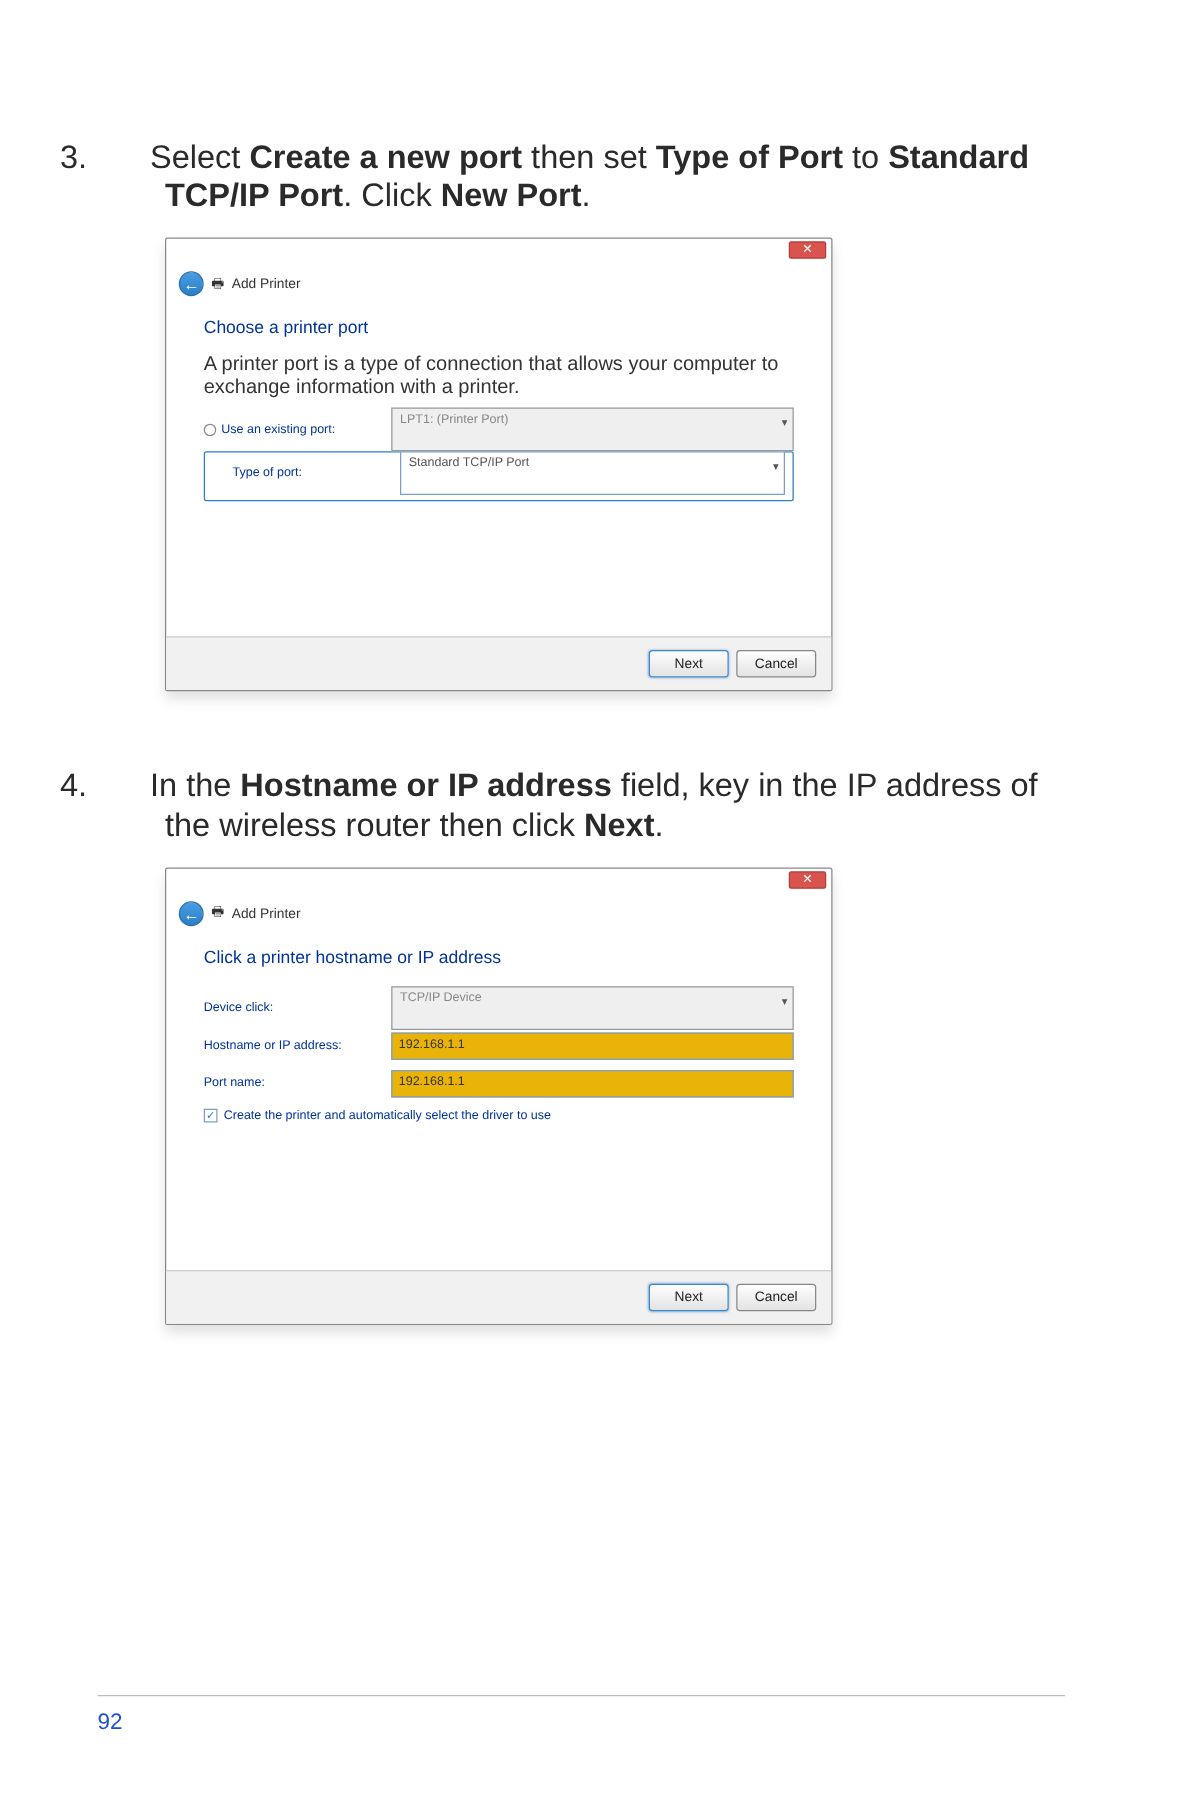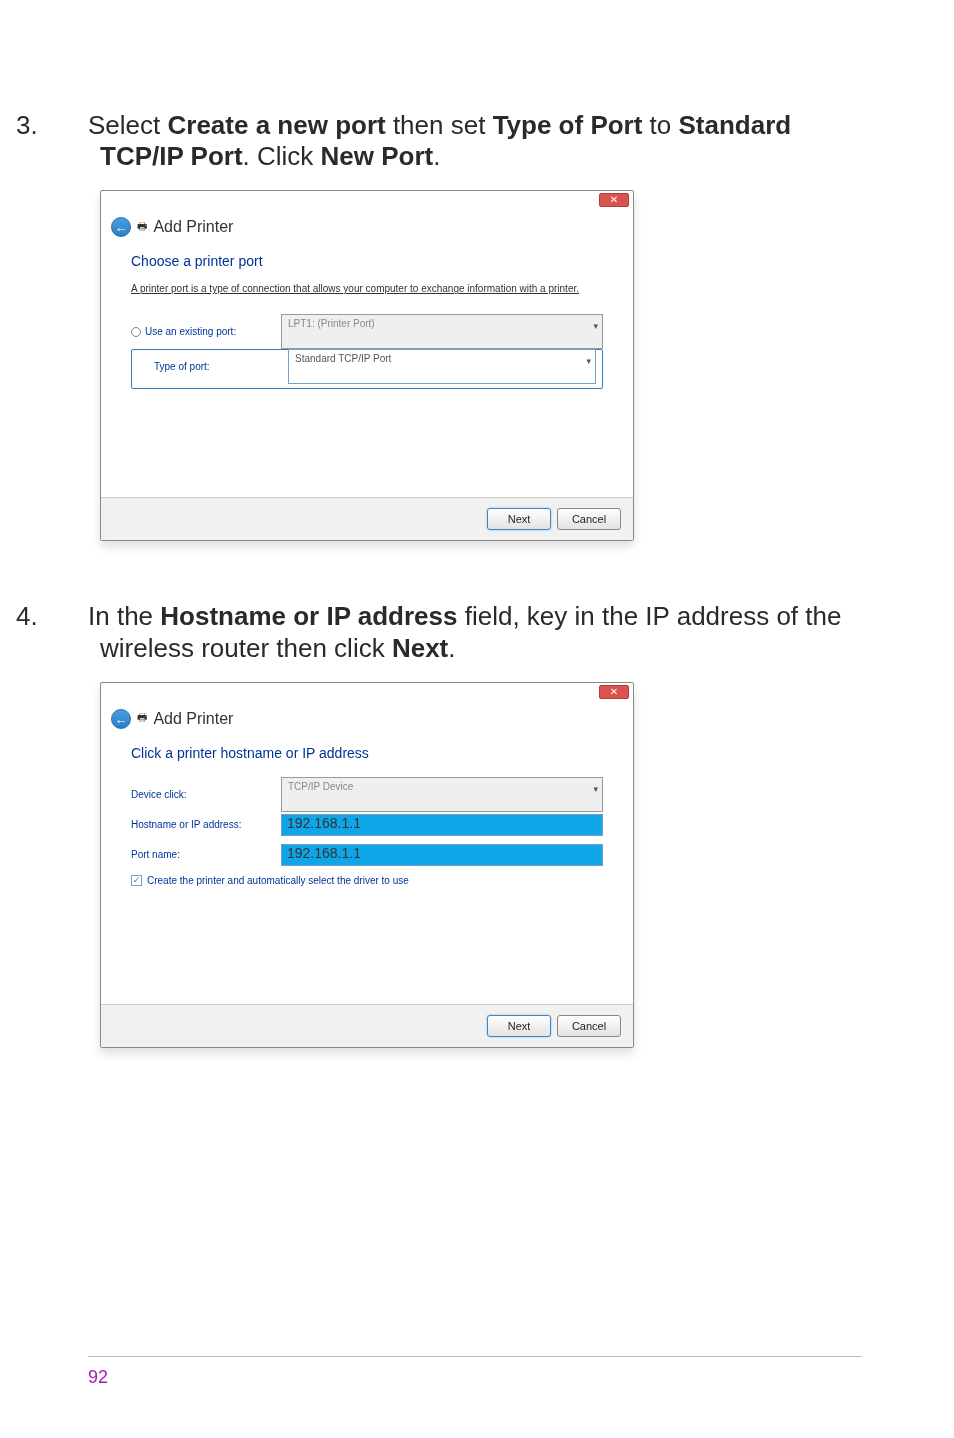--- a/index.html
+++ b/index.html
@@ -4,21 +4,21 @@
 <style>
   * { box-sizing: border-box; margin: 0; padding: 0; }
   html, body {
     width: 954px;
     height: 1438px;
     background: #fff;
     font-family: "Segoe UI", Arial, sans-serif;
     color: #222;
   }
   .page {
-    padding: 110px 90px 0 58px;
+    padding: 110px 90px 0 90px;
     position: relative;
     height: 100%;
   }
   .step {
     margin-bottom: 30px;
   }
   .step-text {
     font-size: 26px;
     line-height: 1.2;
     color: #2a2a2a;
@@ -75,36 +75,35 @@
     color: #fff;
     font-size: 13px;
     text-align: center;
     line-height: 20px;
     border: 1px solid #2a6ea8;
   }
   .printer-icon {
     font-size: 11px;
   }
   .dlg-title {
-    font-size: 16px;
+    font-size: 11px;
     color: #333;
   }
   .dialog-body {
     padding: 6px 30px 18px 30px;
   }
   .section-heading {
     color: #003399;
     font-size: 14px;
     margin-bottom: 14px;
   }
   .small-desc {
-    font-size: 10px;
+    font-size: 16px;
     color: #333;
-    margin-bottom: 25px;
-    text-decoration: underline;
+    margin-bottom: 12px;
   }
   .form-row {
     display: flex;
     align-items: center;
     height: 24px;
     margin-bottom: 6px;
   }
   .form-label {
     width: 150px;
     font-size: 10px;
@@ -160,22 +159,22 @@
     margin-bottom: 90px;
   }
   .selection-box .form-row { margin-bottom: 4px; }
   .selection-box .nested-row {
     padding-left: 16px;
   }
   .textbox {
     flex: 1;
     height: 22px;
     border: 1px solid #7a9ecb;
-    background: #0ea5e9;
-    font-size: 14px;
+    background: #eab308;
+    font-size: 10px;
     line-height: 17px;
     padding: 0 5px;
     color: #333;
   }
   .checkbox {
     width: 11px;
     height: 11px;
     border: 1px solid #7a9ecb;
     background: #fff;
     display: inline-flex;
@@ -211,24 +210,24 @@
     text-align: center;
     line-height: 20px;
     color: #222;
   }
   .btn.primary {
     border: 1px solid #3a86c8;
     box-shadow: 0 0 2px rgba(58,134,200,0.6);
   }
   .page-num {
     position: absolute;
-    left: 88px;
+    left: 78px;
     bottom: 50px;
     font-size: 18px;
-    color: #a21caf;
+    color: #1d4ed8;
   }
   .page-num::before {
     content: "";
     display: block;
     border-top: 1px solid #bbb;
     width: 774px;
     margin-bottom: 10px;
   }
 </style>
 </head>

